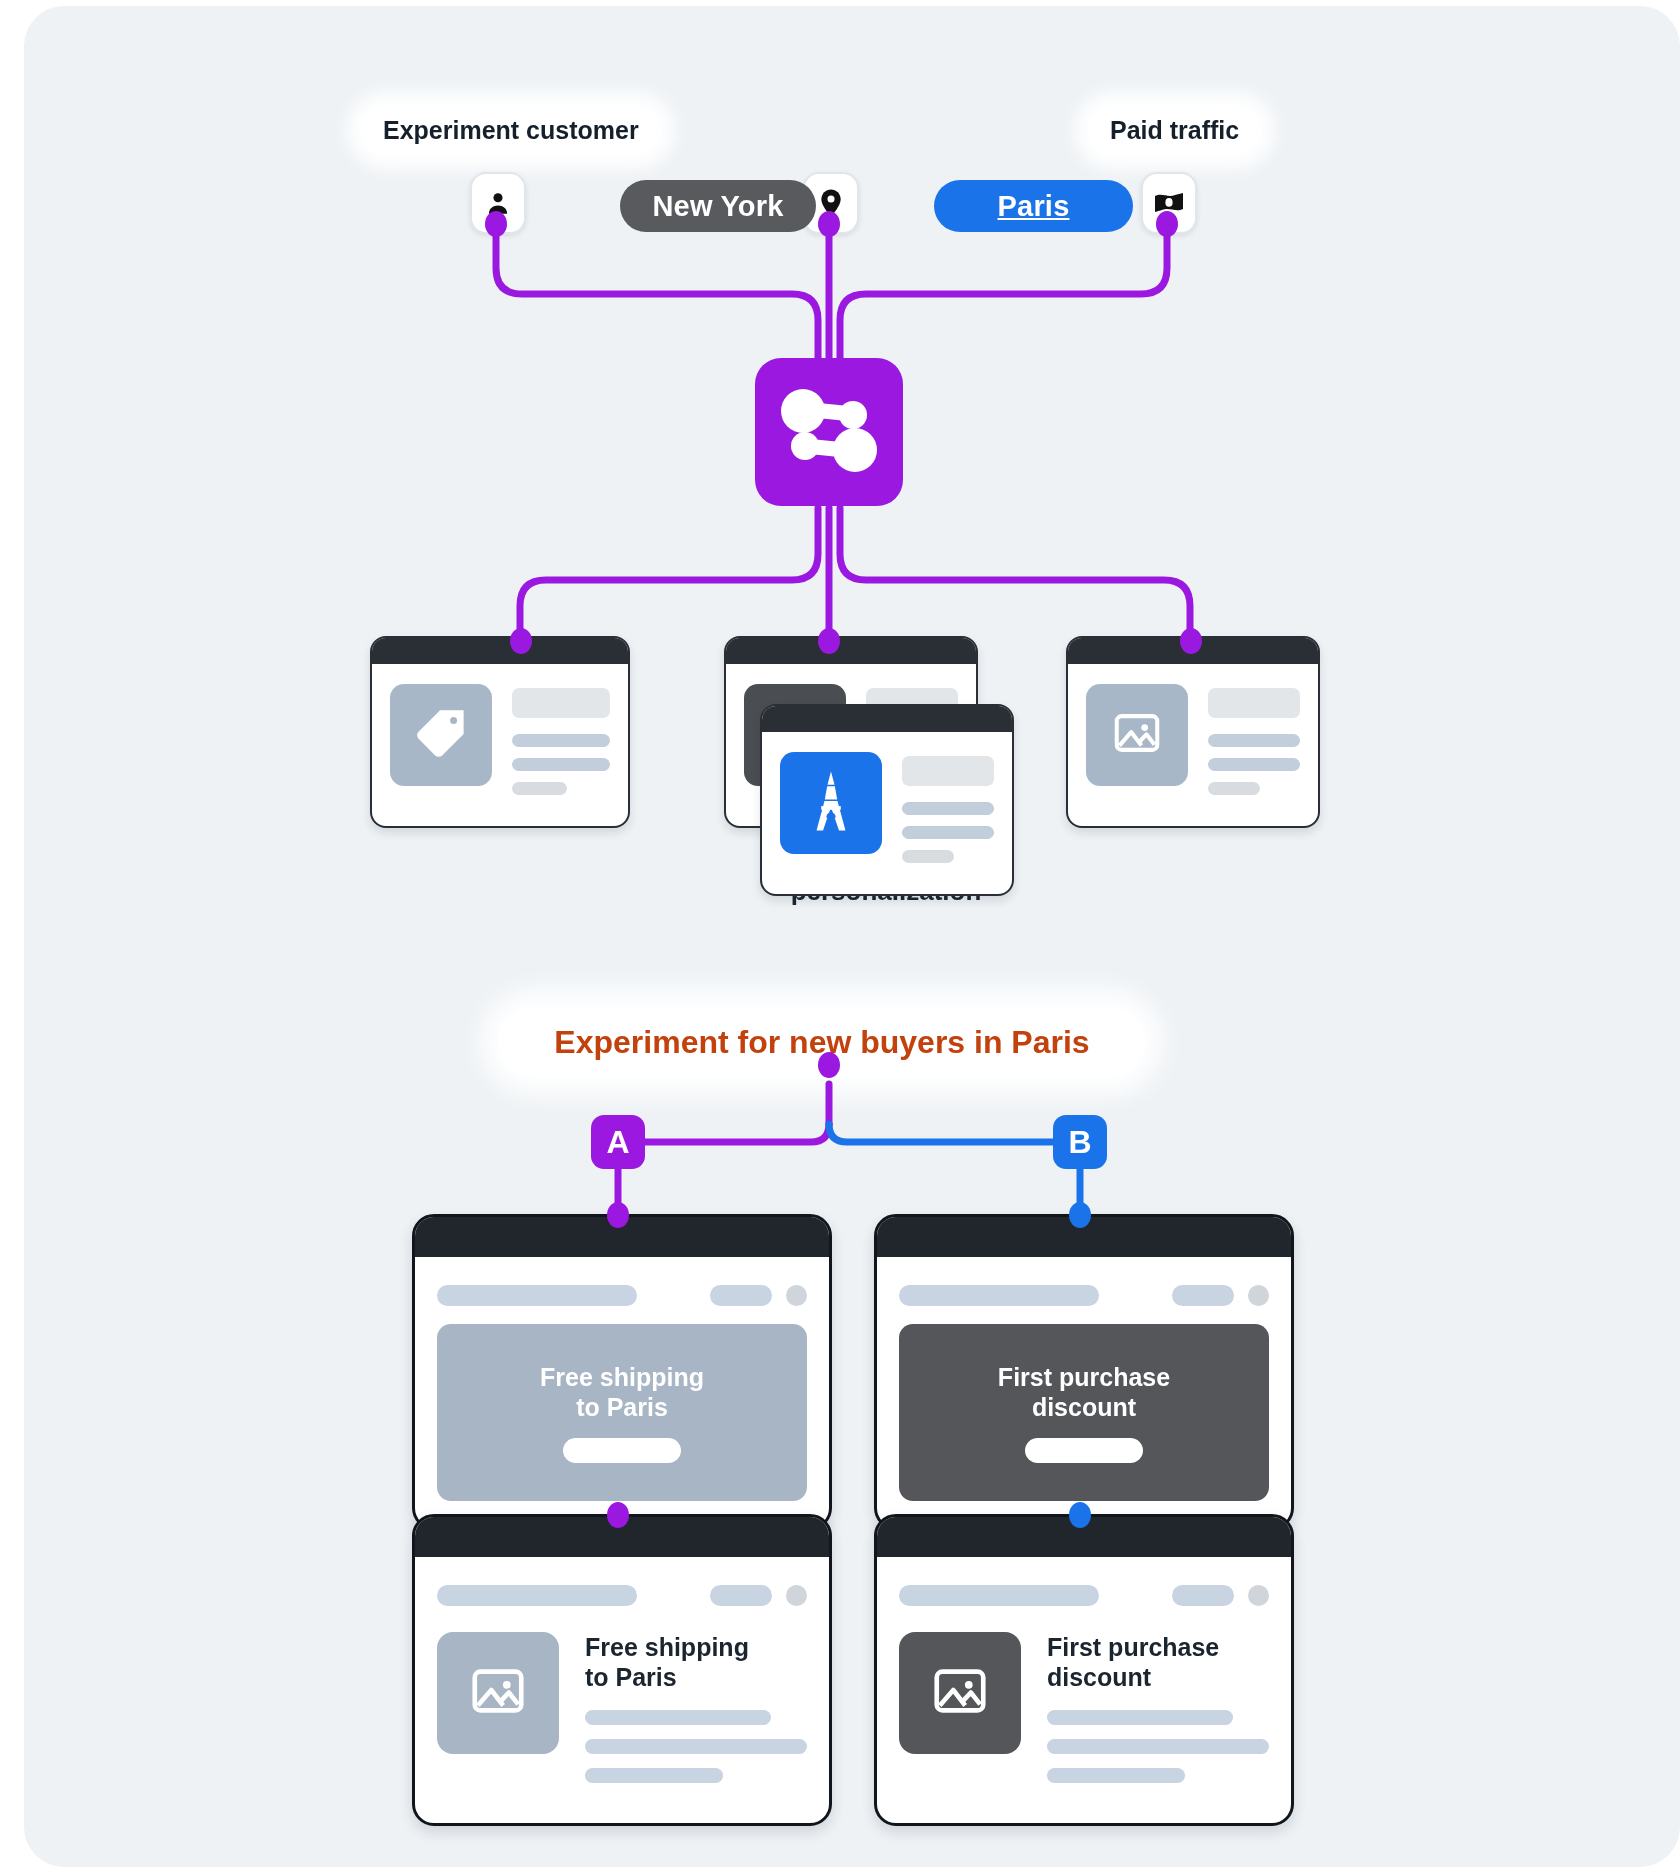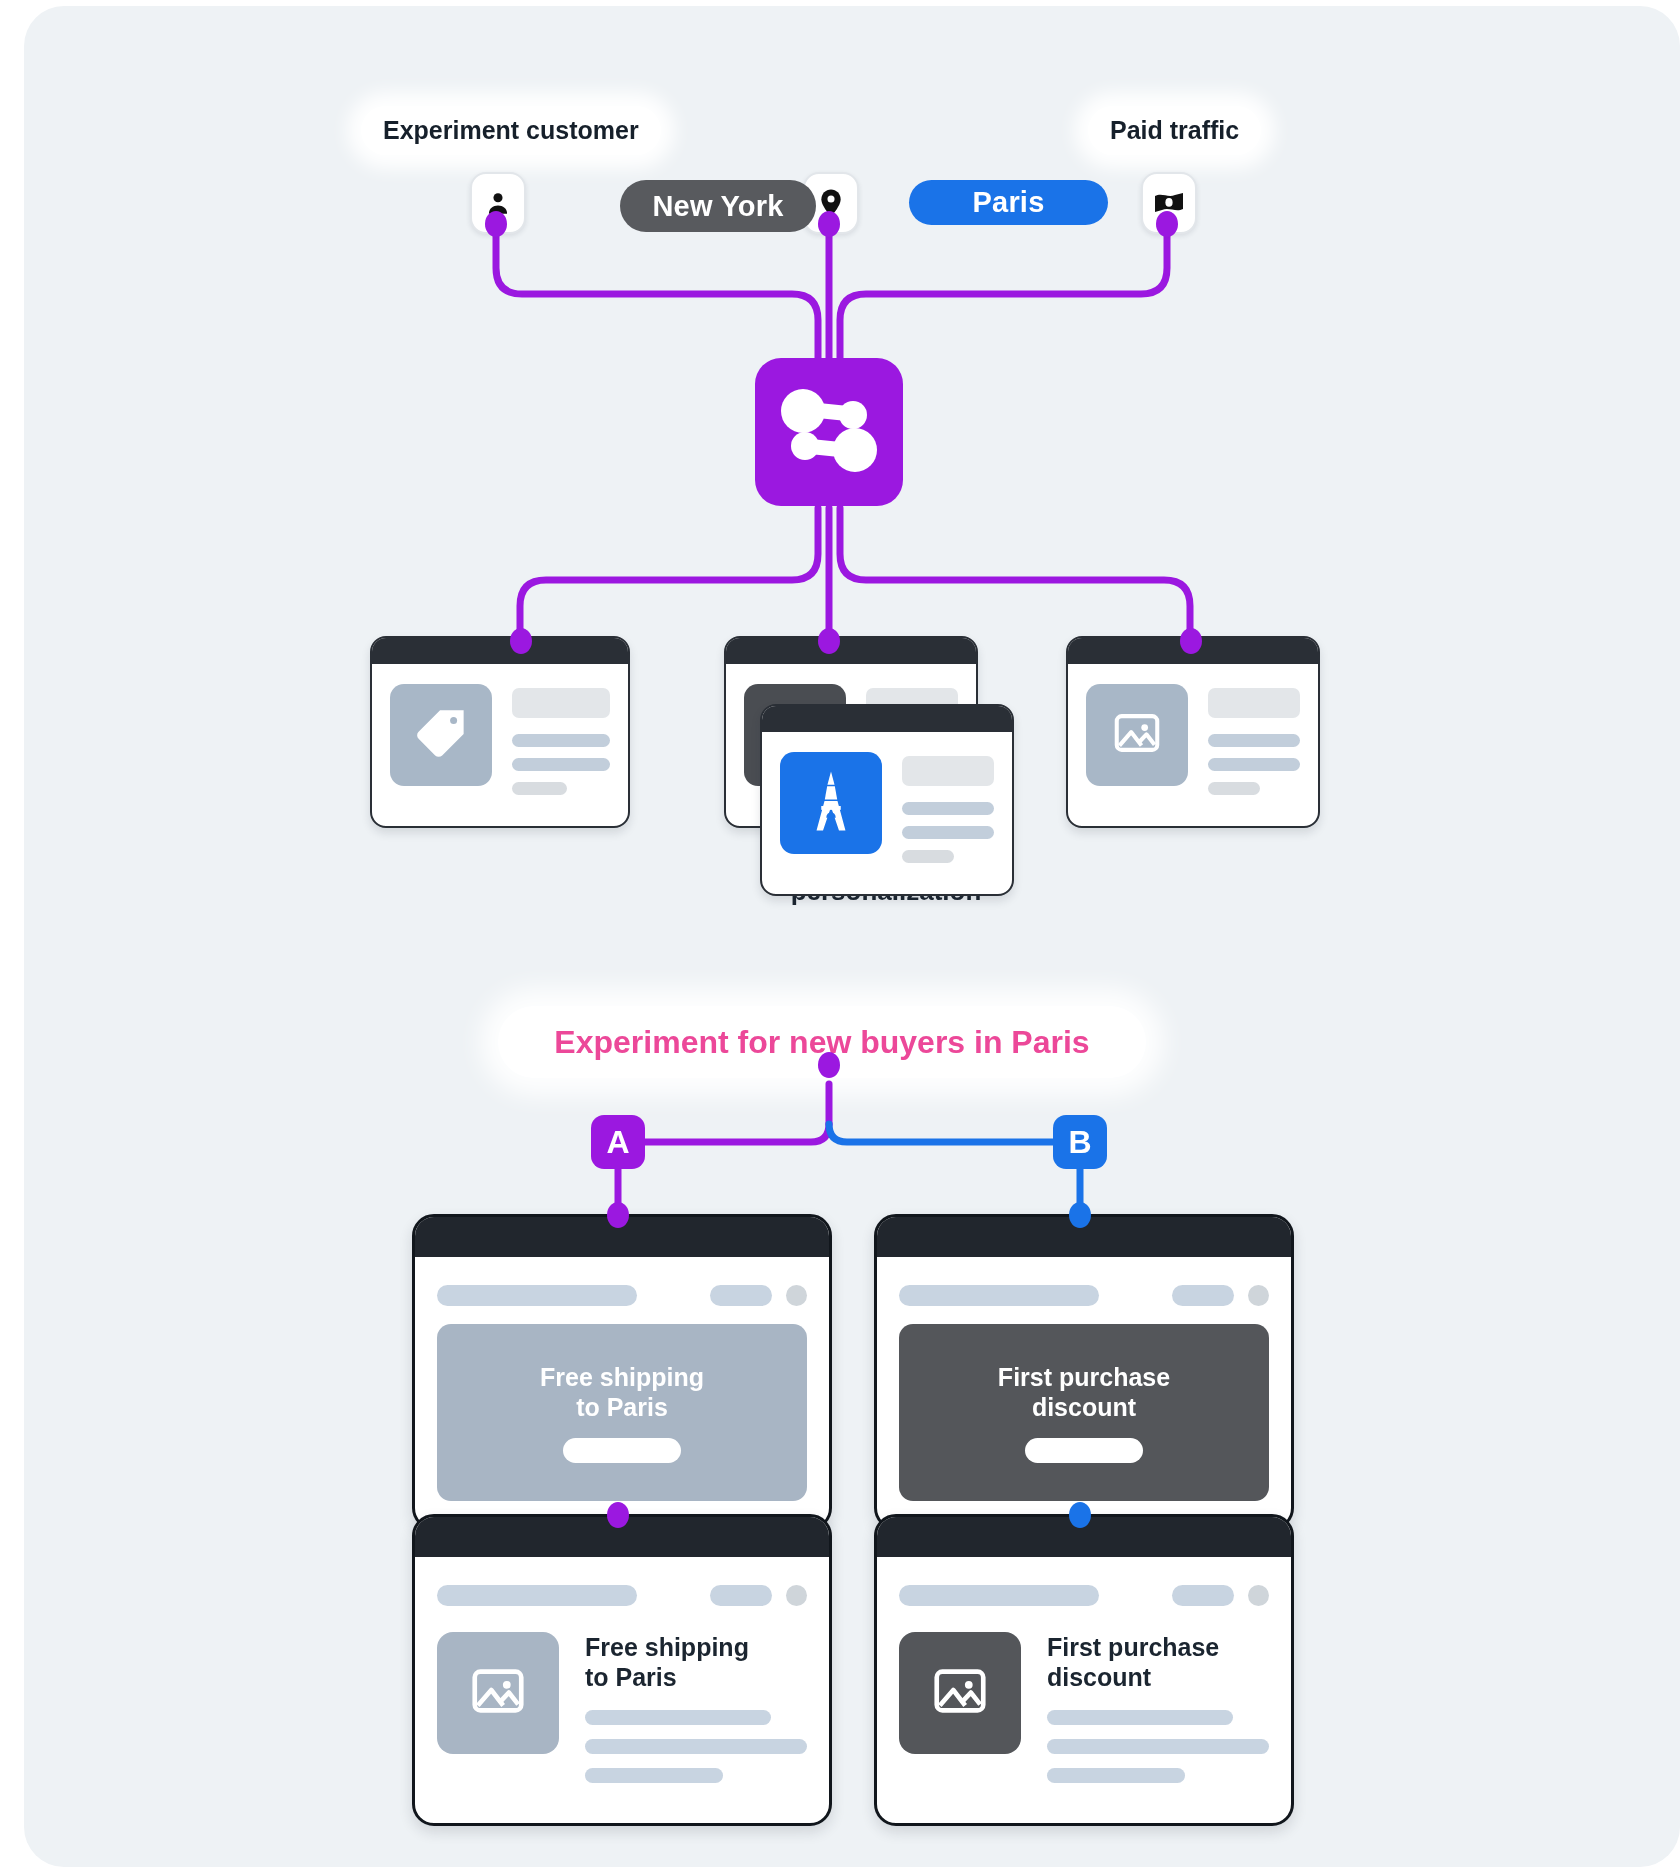--- a/index.html
+++ b/index.html
@@ -106,21 +106,21 @@
     font-weight:600;color:#1b2530;
     white-space:pre-line;
   }
 
   
   .exp-title{
     position:absolute;
     background:#ffffff;
     border-radius:38px;
     display:flex;align-items:center;justify-content:center;
-    font-size:32px;font-weight:700;color:#ec4899;
+    font-size:32px;font-weight:700;color:#c2410c;
     box-shadow:0 0 24px 18px rgba(255,255,255,.9);
   }
 
   .ab-badge{
     position:absolute;
     width:54px;height:54px;border-radius:13px;
     display:flex;align-items:center;justify-content:center;
     font-size:32px;font-weight:700;color:#fff;
     z-index:6;
   }
@@ -218,21 +218,21 @@
       <svg width="30" height="22" viewBox="0 0 30 22">
         <path d="M1 4 C8 0.5, 14 6, 21 3 L29 1 L29 17 C22 20.5, 15 15, 8 18 L1 20 Z" fill="#111"></path>
         <ellipse cx="15" cy="10.4" rx="3.6" ry="4.4" fill="#fff"></ellipse>
       </svg>
     </span>
   </div>
 
   <div class="chip dark" style="left:596px;top:174px;width:196px;height:52px;">
     <span>New York</span>
   </div>
-  <div class="chip blue" style="left:885px;top:174px;width:199px;height:45px;">
+  <div class="chip blue" style="left:910px;top:174px;width:199px;height:52px;text-decoration:underline;">
     <span>Paris</span>
   </div>
 
   <div class="dot" style="left:461px;top:205px;"></div>
   <div class="dot" style="left:794px;top:205px;"></div>
   <div class="dot" style="left:1132px;top:205px;"></div>
 
   <div class="hub" style="left:731px;top:352px;">
     <span>
       <svg width="108" height="92" viewBox="0 0 108 92">

